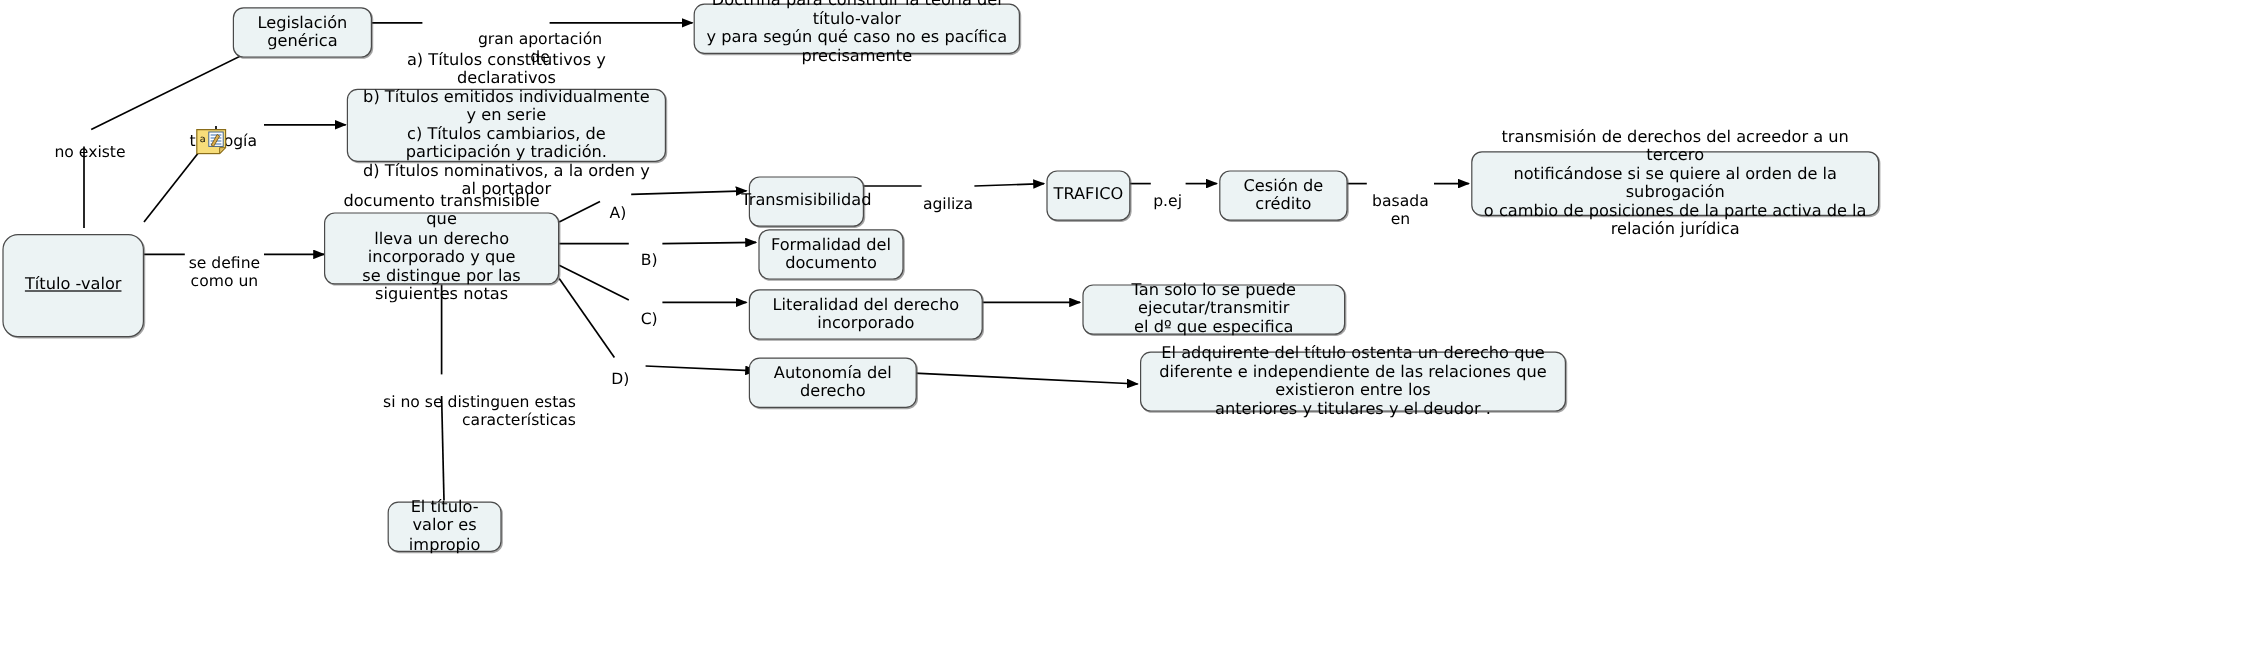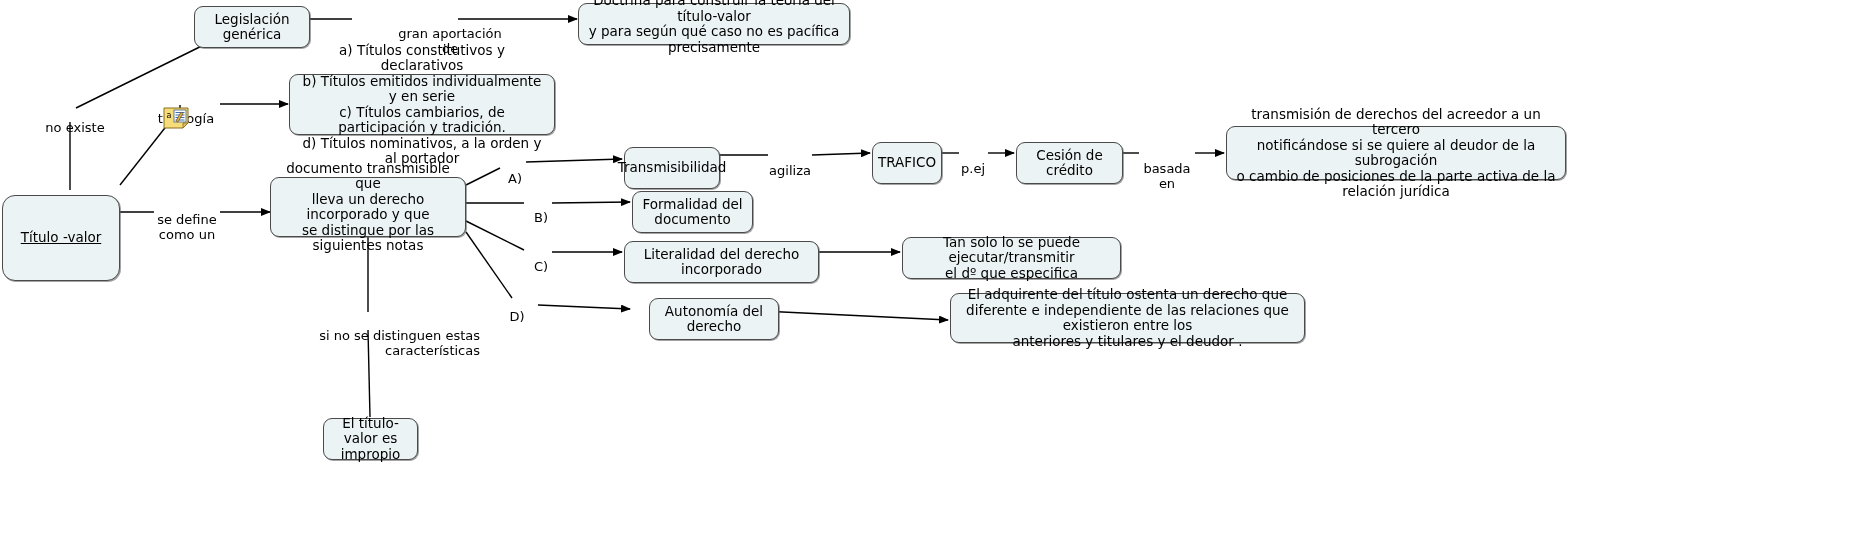--- a/index.html
+++ b/index.html
@@ -149,38 +149,38 @@
   <div class="node" style="left:872px; top:142px; width:70px; height:22px;">
     <span>TRAFICO</span>
   </div>
 
   <div class="node" style="left:1016px; top:142px; width:107px; height:23px;">
     <span>Cesión de crédito</span>
   </div>
 
   <div class="node" style="left:1226px; top:126px; width:340px; height:54px;">
     <span>transmisión de derechos del acreedor a un tercero
-notificándose si se quiere al deudor de la subrogación
+notificándose si se quiere al orden de la subrogación
 o cambio de posiciones de la parte activa de la relación jurídica</span>
   </div>
 
   <div class="node" style="left:632px; top:191px; width:121px; height:23px;">
     <span>Formalidad del documento</span>
   </div>
 
   <div class="node" style="left:624px; top:241px; width:195px; height:23px;">
     <span>Literalidad del derecho incorporado</span>
   </div>
 
   <div class="node" style="left:902px; top:237px; width:219px; height:32px;">
     <span>Tan solo lo se puede ejecutar/transmitir
 el dº que especifica</span>
   </div>
 
-  <div class="node" style="left:649px; top:298px; width:130px; height:23px;">
+  <div class="node" style="left:624px; top:298px; width:140px; height:23px;">
     <span>Autonomía del derecho</span>
   </div>
 
   <div class="node" style="left:950px; top:293px; width:355px; height:50px;">
     <span>El adquirente del título ostenta un derecho que
 diferente e independiente de las relaciones que existieron entre los
 anteriores y titulares y el deudor .</span>
   </div>
 
   <div class="node" style="left:323px; top:418px; width:95px; height:35px;">

